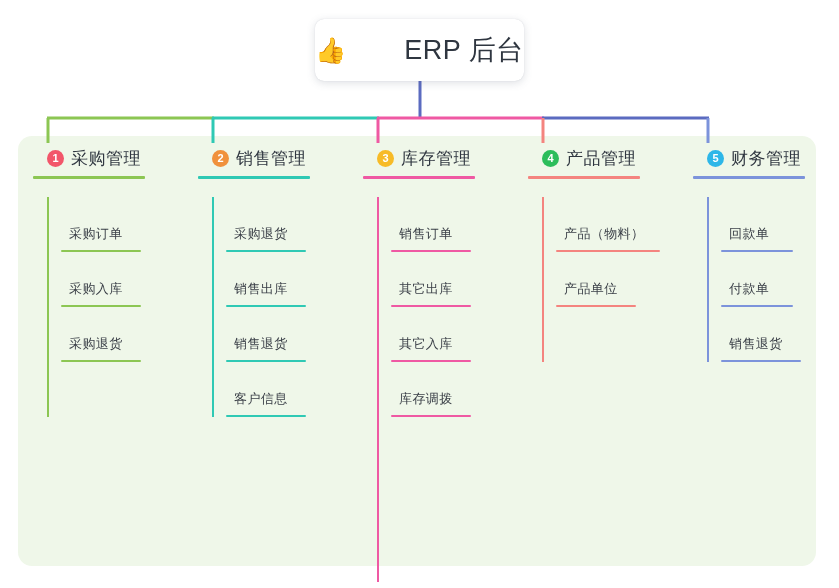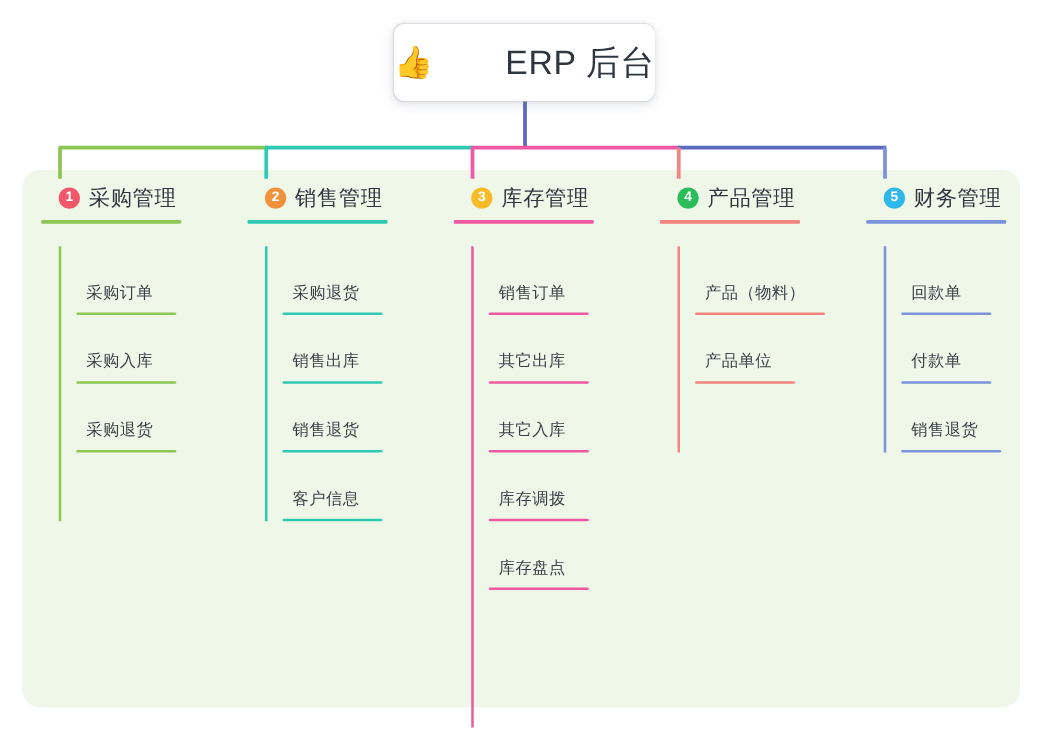--- a/index.html
+++ b/index.html
@@ -236,24 +236,20 @@
             <div class="item-rule" style="background: rgb(239, 89, 163); width: 80px;"></div>
           </div>
           <div class="item">
             <span class="item-label">其它入库</span>
             <div class="item-rule" style="background: rgb(239, 89, 163); width: 80px;"></div>
           </div>
           <div class="item">
             <span class="item-label">库存调拨</span>
             <div class="item-rule" style="background: rgb(239, 89, 163); width: 80px;"></div>
           </div>
-          <div class="item">
-            <span class="item-label">库存盘点</span>
-            <div class="item-rule" style="background: rgb(239, 89, 163); width: 80px;"></div>
-          </div>
         </div>
       </div>
       <div class="column" style="left: 528px;">
         <div class="col-head">
           <span class="badge" style="background: rgb(44, 189, 91);">4</span>
           <span class="col-title">产品管理</span>
         </div>
         <div class="col-rule" style="background: rgb(244, 132, 127); width: 112px;"></div>
         <div class="items">
           <div class="trunk" style="background: rgb(244, 132, 127); height: 165px;"></div>

